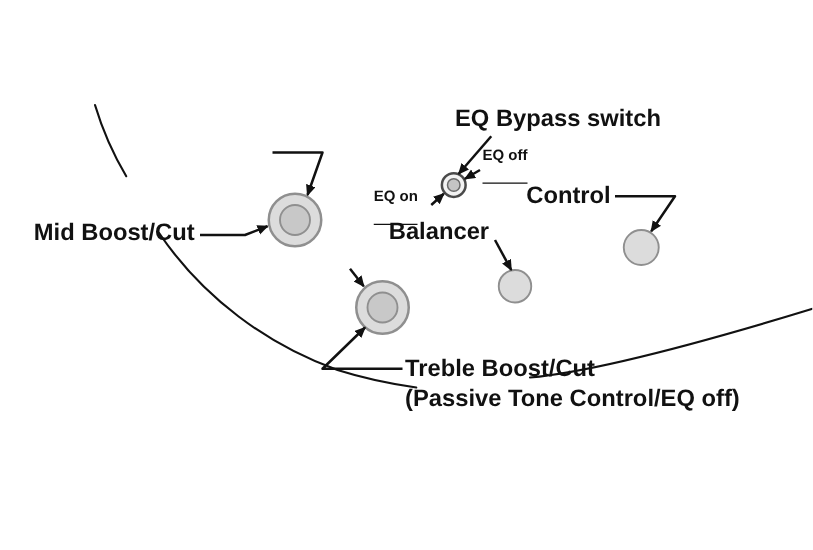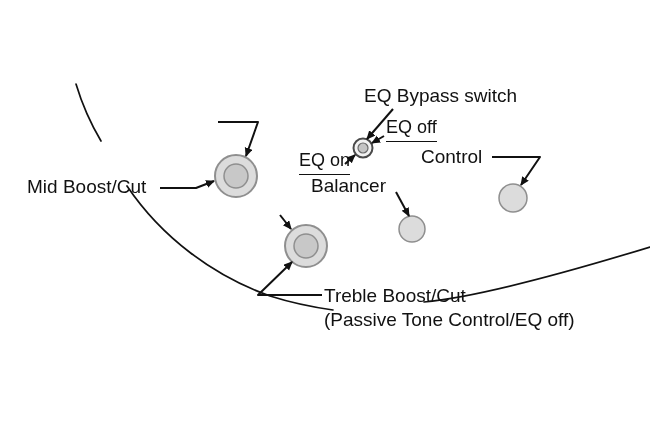--- a/index.html
+++ b/index.html
@@ -7,30 +7,30 @@
     position: relative;
     width: 650px;
     height: 440px;
     background: var(--background, #ffffff);
     font-family: "Liberation Sans", sans-serif;
     overflow: hidden;
   }
   .art { position: absolute; left: 0; top: 0; }
   .label {
     position: absolute;
-    font-weight: normal;
+    font-weight: bold;
     font-size: 19px;
     line-height: 1.1;
     color: var(--text, #111111);
     white-space: nowrap;
   }
   .label.small {
-    font-size: 18px;
+    font-size: 12px;
     border-bottom: 1.5px solid currentColor;
-    padding-bottom: 3px;
+    padding-bottom: 15px;
   }
   .curve {
     fill: none;
     stroke: var(--line, #111111);
     stroke-width: 1.7;
     stroke-linecap: round;
   }
   .leader {
     fill: none;
     stroke: var(--line, #111111);

